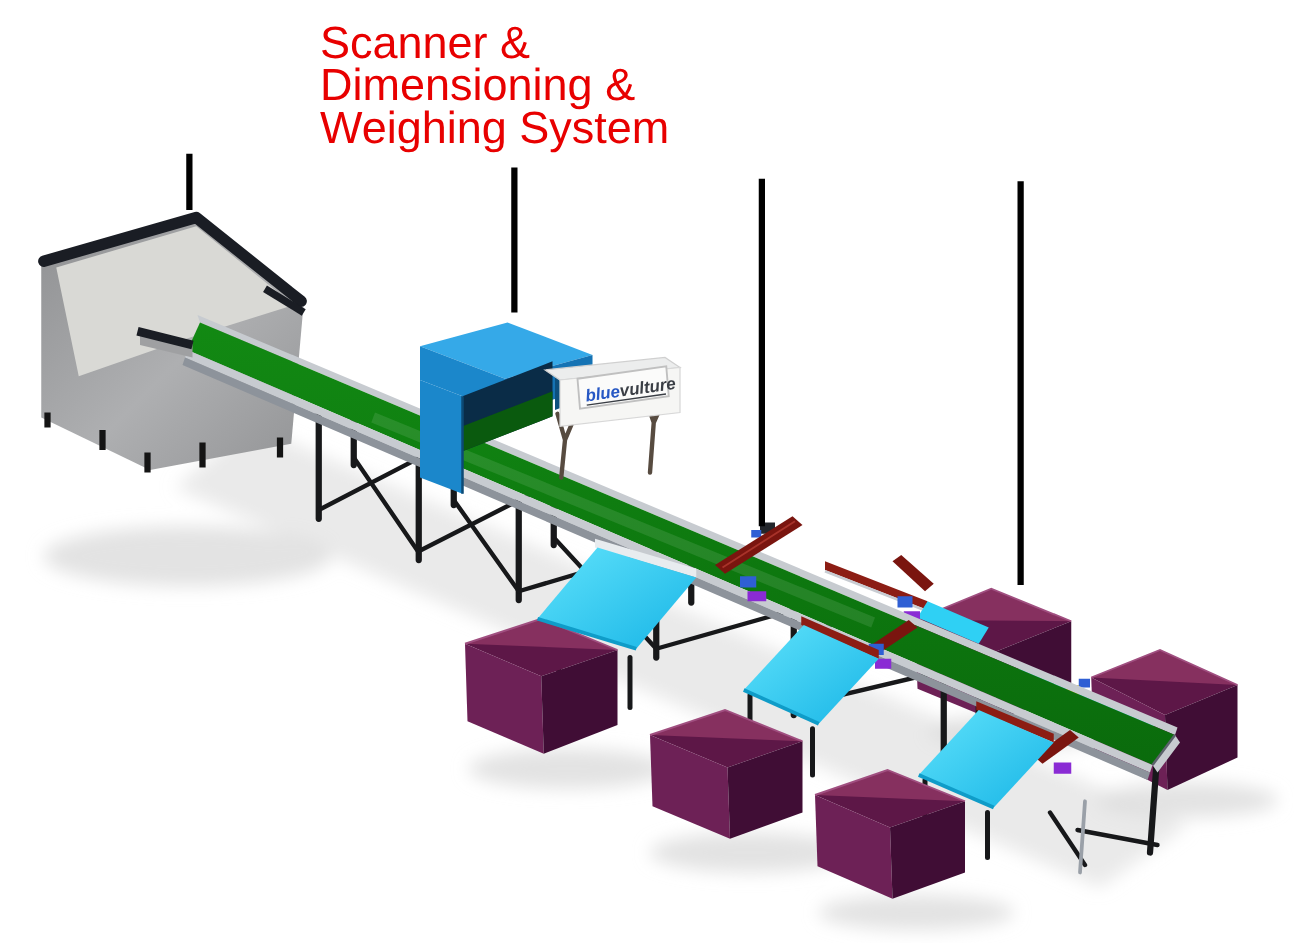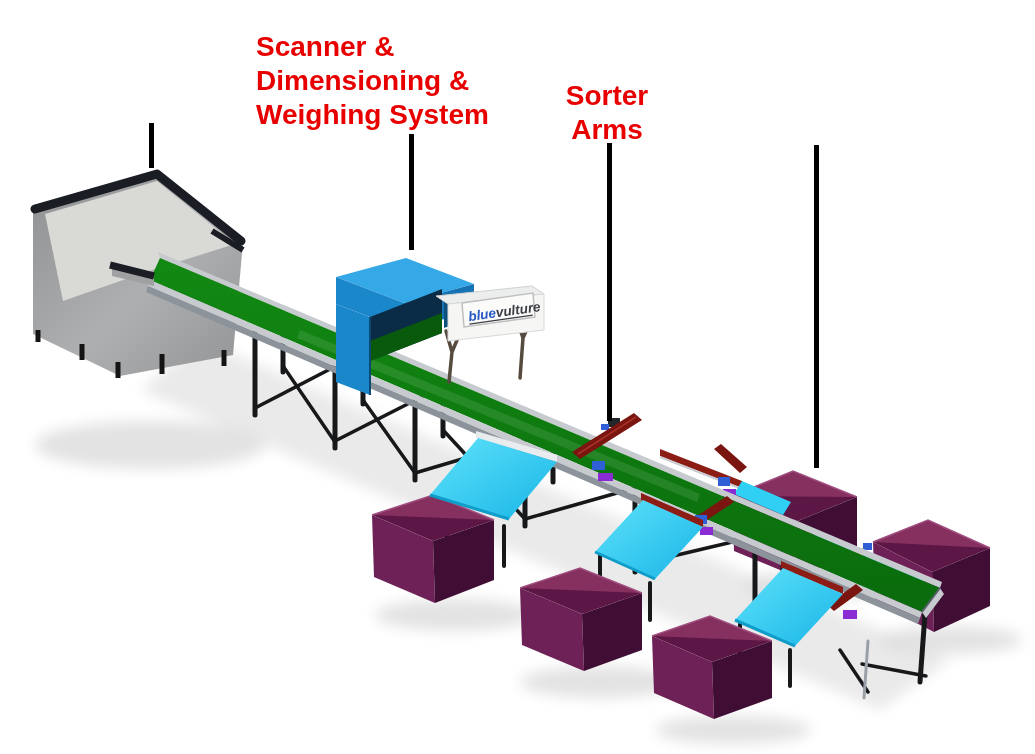--- a/index.html
+++ b/index.html
@@ -1,20 +1,20 @@
 <!DOCTYPE html>
 <html style="--c-label_red: #e80000; --c-pointer_black: #000000; --c-belt_green: #0f8012; --c-scanner_blue: #1b87cb; --c-chute_cyan: #2fd0f4; --c-bin_purple: #6d2156; --c-arm_red: #7a150f; --c-rail_silver: #c7cbd0; --c-frame_black: #17181a; --c-sign_blue: #2758c4; --c-sign_dark: #3a3e45; --c-station_gray: #a6a7a9; --c-station_interior: #d9d9d5;"><head>
 <meta charset="utf-8">
 <style>
   html,body{margin:0;padding:0;background:#ffffff;}
   #stage{position:relative;width:1035px;height:754px;background:#fff;overflow:hidden;
          font-family:"Liberation Sans",sans-serif;}
   #render{position:absolute;left:0;top:0;}
-  .lbl{position:absolute;color:var(--c-label_red,#e80000);font-weight:bold;
-       font-size:28px;line-height:34px;white-space:pre-line;margin-top:13px;}
+  .lbl{position:absolute;color:var(--c-label_red,#e80000);font-weight:normal;
+       font-size:36px;line-height:34px;white-space:pre-line;}
   .lbl.center{text-align:center;}
   .ptr{position:absolute;width:5px;background:var(--c-pointer_black,#000);}
   .scan-top{fill:#35a9e8;}
   .scan-front{fill:var(--c-scanner_blue,#1b87cb);}
   .chute-face{fill:var(--c-chute_cyan,#2fd0f4);}
   .arm{fill:var(--c-arm_red,#7a150f);}
   .rail-red{fill:#8c1d14;}
   .frame{stroke:var(--c-frame_black,#17181a);fill:none;stroke-linecap:round;}
   .silver{fill:var(--c-rail_silver,#c7cbd0);}
   .bin-left{fill:var(--c-bin_purple,#6d2156);}
@@ -238,21 +238,19 @@
   <g>
     <polygon class="rail-red" points="781,561 843,587 843,594 781,568"></polygon>
     <polygon fill="url(#chuteGrad)" points="783,568 843,594 795,646 735,620"></polygon>
     <line x1="735" y1="620" x2="795" y2="646" stroke="#0f9cc8" stroke-width="3"></line>
   </g>
 </svg>
 
 <div class="lbl" style="left:256px;top:17px;width:300px;">Scanner &amp;
 Dimensioning &amp;
 Weighing System</div>
-<div class="lbl center" style="left:507px;top:66px;width:200px;">Sorter
-Arms</div>
 
 <div class="ptr" style="left:149px;top:123px;height:45px;"></div>
 <div class="ptr" style="left:409px;top:134px;height:116px;"></div>
 <div class="ptr" style="left:607px;top:143px;height:278px;"></div>
 <div class="ptr" style="left:814px;top:145px;height:323px;"></div>
 
 </div>
 
 </body></html>

